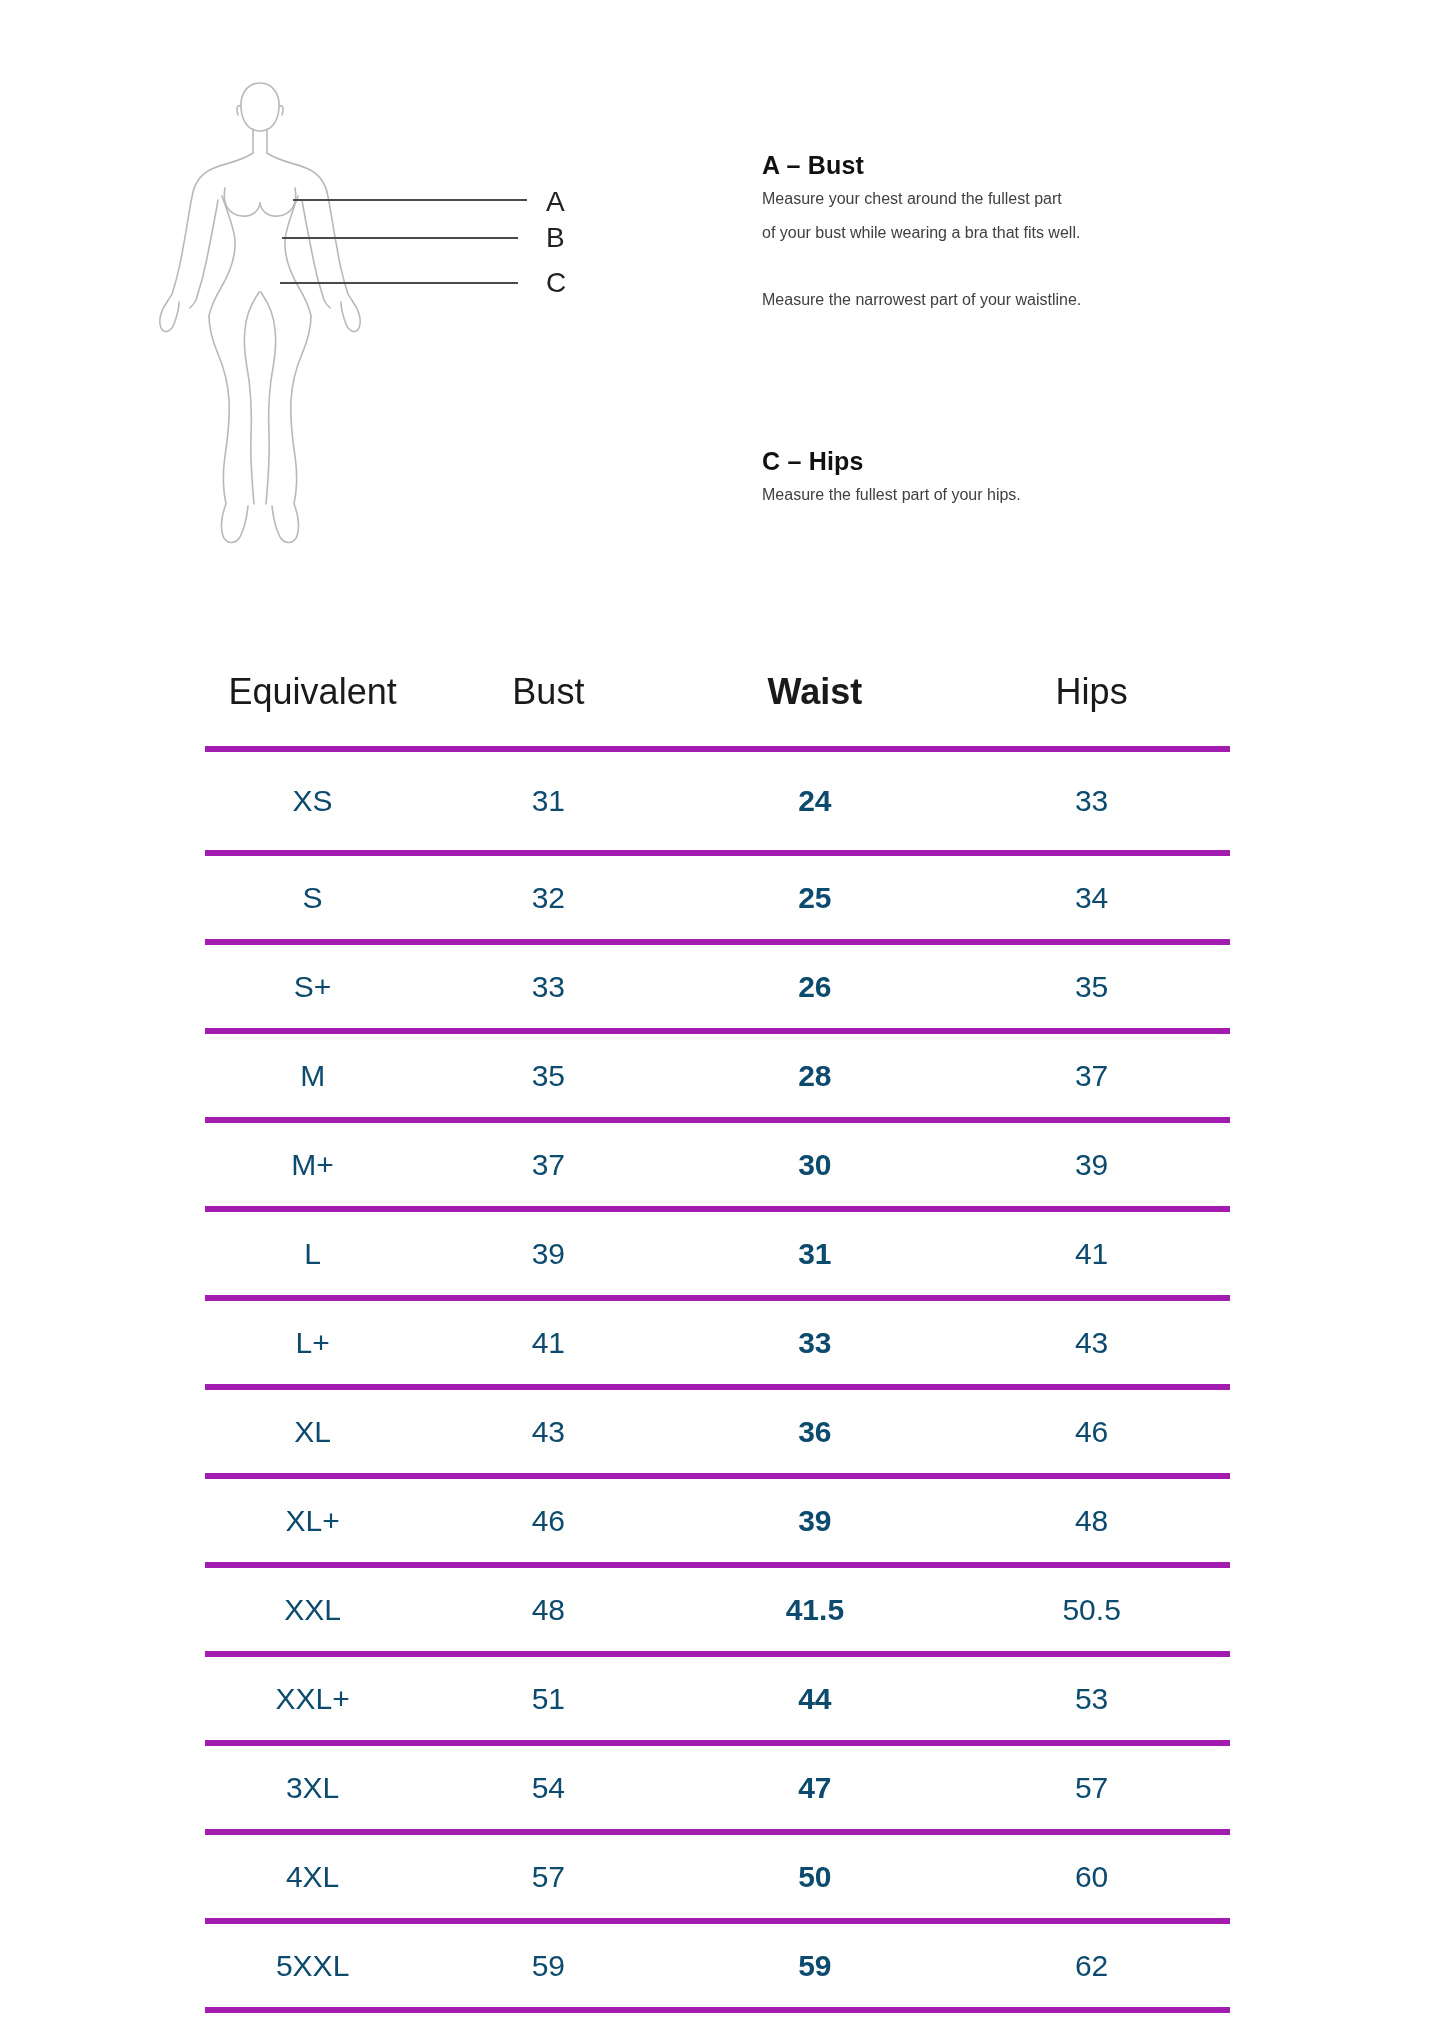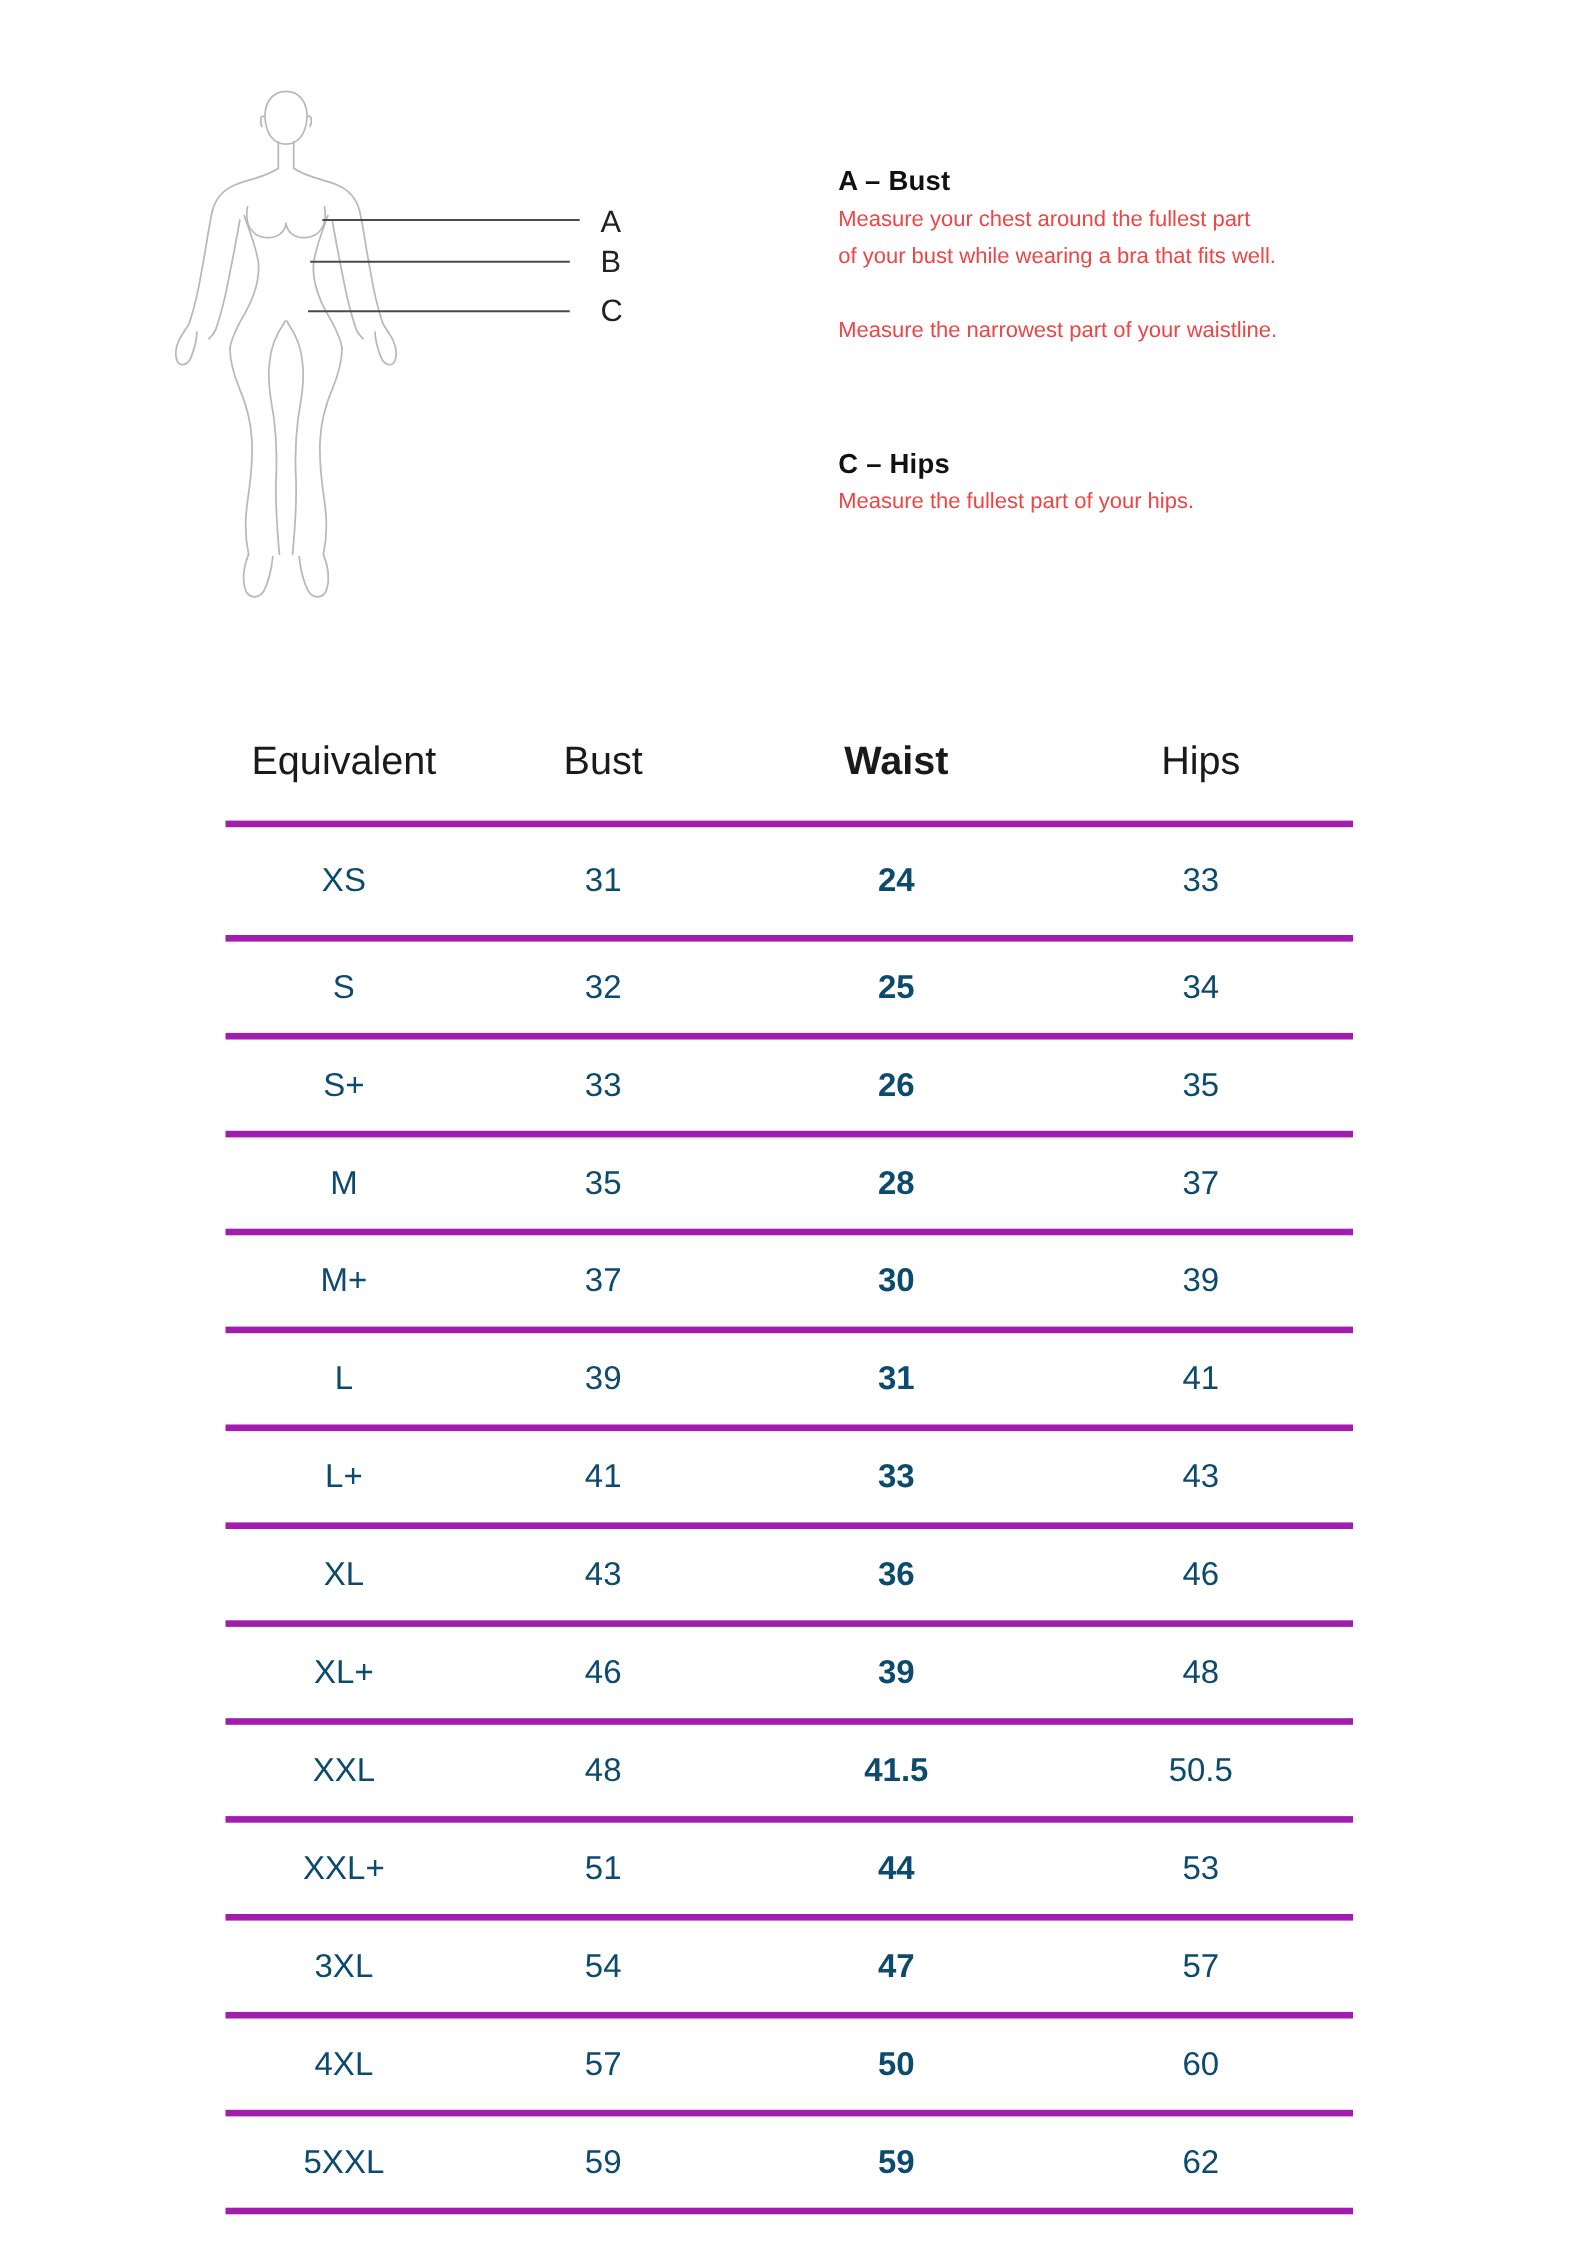--- a/index.html
+++ b/index.html
@@ -19,23 +19,23 @@
     font-size:28px; line-height:34px; color:#222222;
   }
   .pt-label-a { top:185px; }
   .pt-label-b { top:221px; }
   .pt-label-c { top:266px; }
 
   
   .ins-block { position:absolute; left:762px; width:640px; }
   .ins-block-a { top:148px; }
   .ins-block-b { top:283px; }
-  .ins-block-c { top:405px; }
+  .ins-block-c { top:444px; }
   .ins-title { font-size:25px; font-weight:700; line-height:34px; color:#111111; letter-spacing:0.2px; }
-  .ins-line  { font-size:20px; line-height:34px; color:#ef4444; }
+  .ins-line  { font-size:16px; line-height:34px; color:#404040; }
 
   
   .size-table { position:absolute; left:205px; top:655px; width:1025px; }
   .tr {
     display:flex; align-items:center;
     height:83px;
     border-bottom:6px solid #a21caf;
   }
   .tr-head {
     height:97px;

